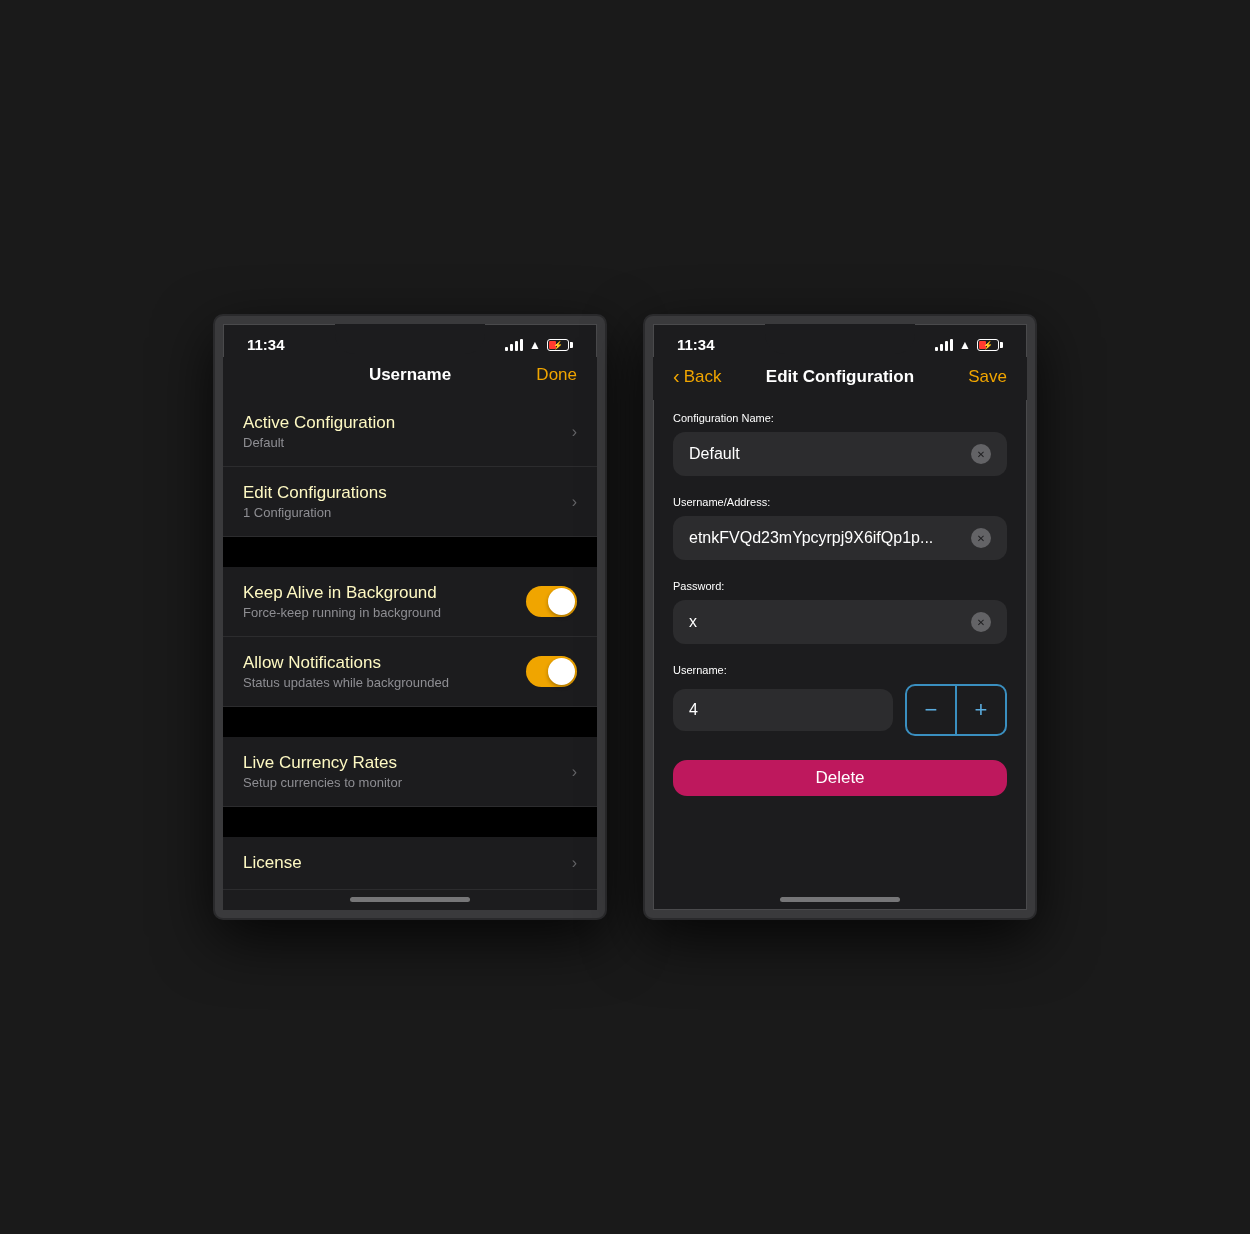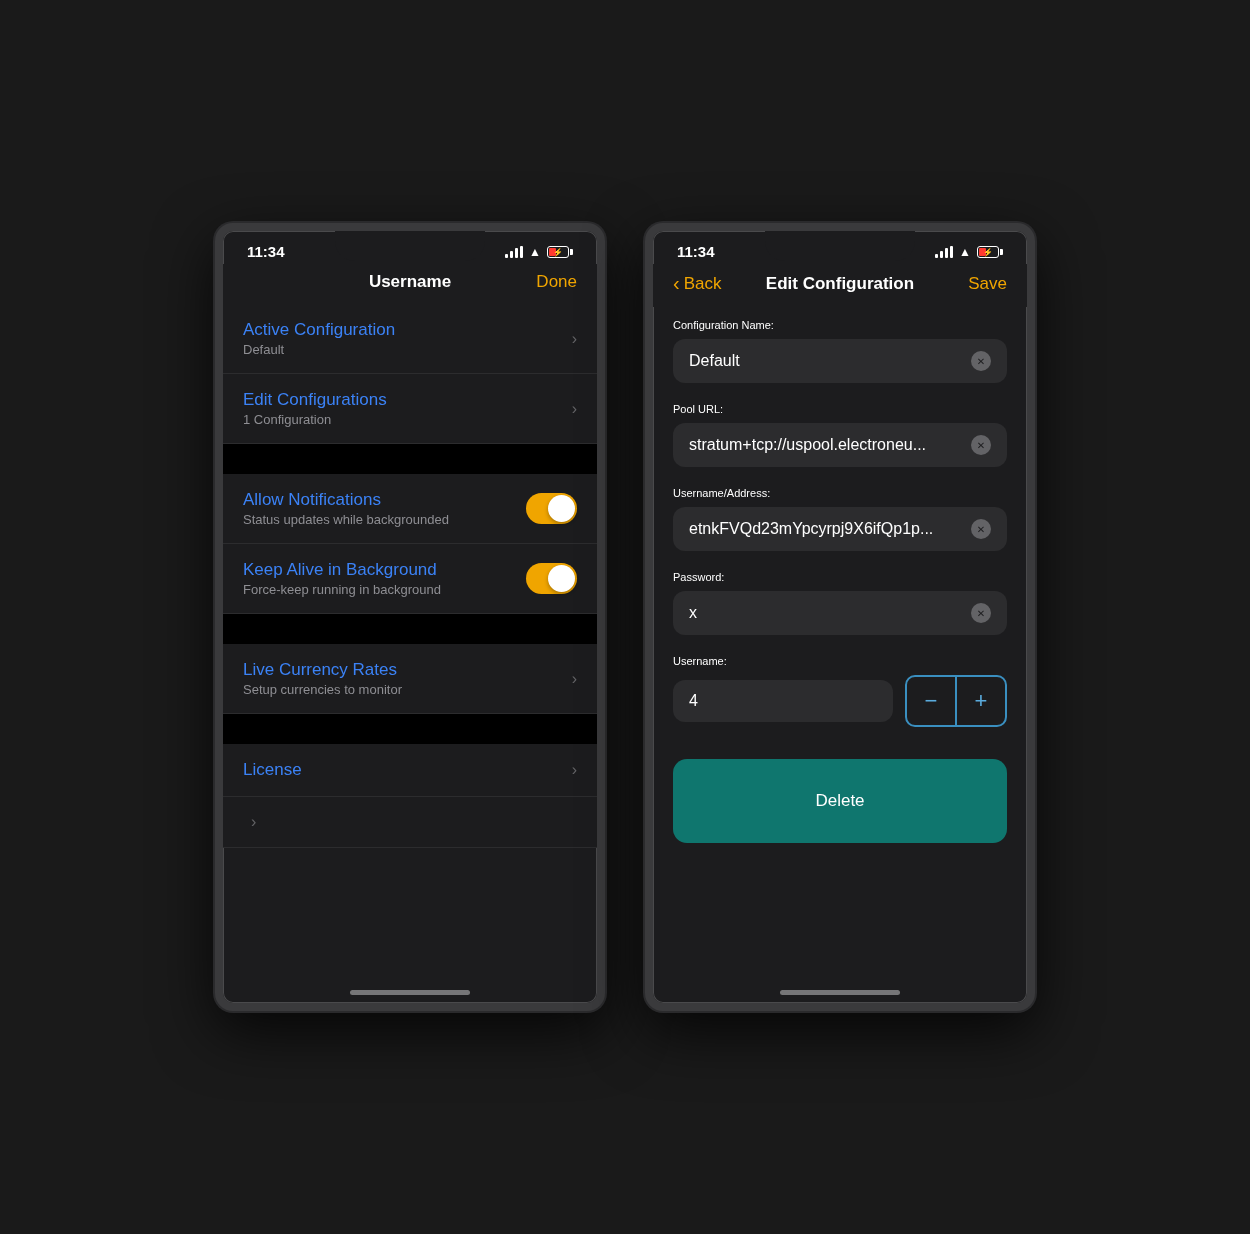--- a/index.html
+++ b/index.html
@@ -9,23 +9,23 @@
       justify-content: center;
       align-items: center;
       min-height: 100vh;
       gap: 40px;
       padding: 20px;
       font-family: -apple-system, 'SF Pro Display', 'Helvetica Neue', sans-serif;
     }
 
     .phone-frame {
       width: 390px;
-      height: 788px;
+      height: 602px;
       background: #1c1c1e;
-      border-radius: 18px;
+      border-radius: 8px;
       border: 8px solid #3a3a3c;
       position: relative;
       overflow: hidden;
       box-shadow: 0 0 0 2px #2a2a2c, 0 20px 60px rgba(0,0,0,0.8), inset 0 0 0 1px #4a4a4c;
     }
 
     
     .phone-frame::before {
       content: '';
       position: absolute;
@@ -185,21 +185,21 @@
       background: #1c1c1e;
       cursor: pointer;
     }
 
     .settings-item-content {
       flex: 1;
     }
 
     .settings-item-title {
       font-size: 17px;
-      color: #3b82f6;
+      color: #fef9c3;
       font-weight: 400;
     }
 
     .settings-item-subtitle {
       font-size: 13px;
       color: #8e8e93;
       margin-top: 2px;
     }
 
     .chevron-right {
@@ -336,23 +336,23 @@
       align-items: center;
       justify-content: center;
     }
 
     .thread-btn-divider {
       width: 2px;
       background: #3a8fc0;
     }
 
     .delete-btn {
-      margin: 28px 20px;
-      padding: 32px;
-      background: #0f766e;
+      margin: 20px 20px;
+      padding: 8px;
+      background: #be185d;
       border-radius: 14px;
       text-align: center;
       cursor: pointer;
     }
 
     .delete-btn-text {
       color: #fff;
       font-size: 17px;
       font-weight: 500;
     }
@@ -415,32 +415,32 @@
         <div class="settings-item-title">Edit Configurations</div>
         <div class="settings-item-subtitle">1 Configuration</div>
       </div>
       <span class="chevron-right">›</span>
     </div>
 
     <div class="separator-space"></div>
 
     <div class="settings-item">
       <div class="settings-item-content">
+        <div class="settings-item-title">Keep Alive in Background</div>
+        <div class="settings-item-subtitle">Force-keep running in background</div>
+      </div>
+      <div class="toggle-container">
+        <div class="toggle-knob"></div>
+      </div>
+    </div>
+
+    <div class="settings-item">
+      <div class="settings-item-content">
         <div class="settings-item-title">Allow Notifications</div>
         <div class="settings-item-subtitle">Status updates while backgrounded</div>
-      </div>
-      <div class="toggle-container">
-        <div class="toggle-knob"></div>
-      </div>
-    </div>
-
-    <div class="settings-item">
-      <div class="settings-item-content">
-        <div class="settings-item-title">Keep Alive in Background</div>
-        <div class="settings-item-subtitle">Force-keep running in background</div>
       </div>
       <div class="toggle-container">
         <div class="toggle-knob"></div>
       </div>
     </div>
 
     <div class="separator-space"></div>
 
     <div class="settings-item">
       <div class="settings-item-content">
@@ -503,27 +503,20 @@
   <div class="edit-screen">
 
     <div class="form-group">
       <label class="form-label">Configuration Name:</label>
       <div class="form-input-container">
         <input class="form-input" type="text" value="Default" style="">
         <div class="clear-btn"></div>
       </div>
     </div>
 
-    <div class="form-group">
-      <label class="form-label">Pool URL:</label>
-      <div class="form-input-container">
-        <input class="form-input" type="text" value="stratum+tcp://uspool.electroneu..." style="">
-        <div class="clear-btn"></div>
-      </div>
-    </div>
 
     <div class="form-group">
       <label class="form-label">Username/Address:</label>
       <div class="form-input-container">
         <input class="form-input" type="text" value="etnkFVQd23mYpcyrpj9X6ifQp1p..." style="">
         <div class="clear-btn"></div>
       </div>
     </div>
 
     <div class="form-group">

